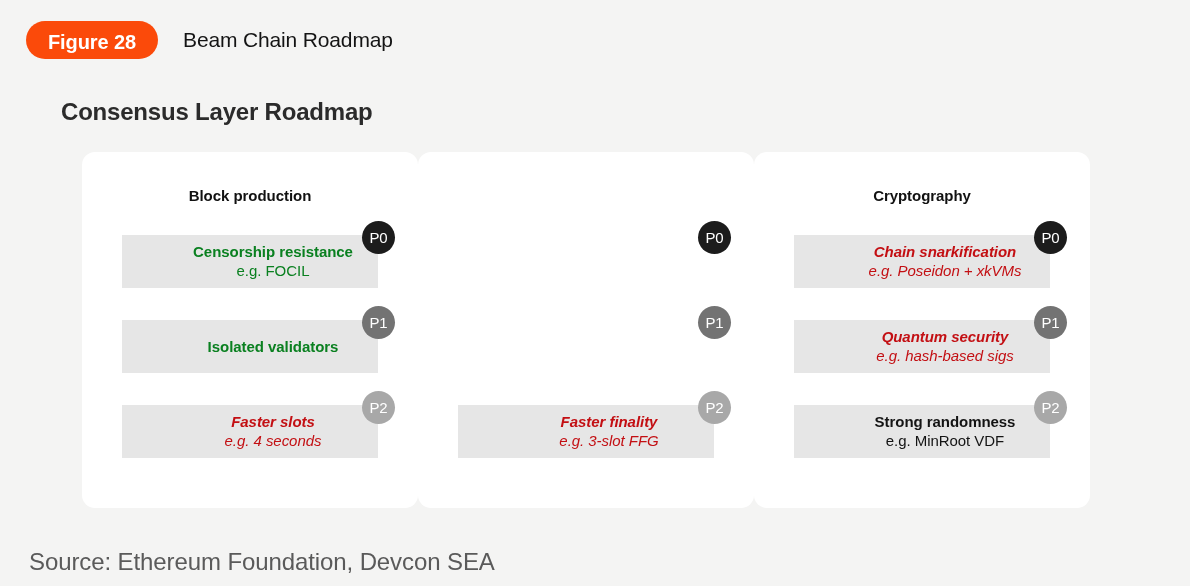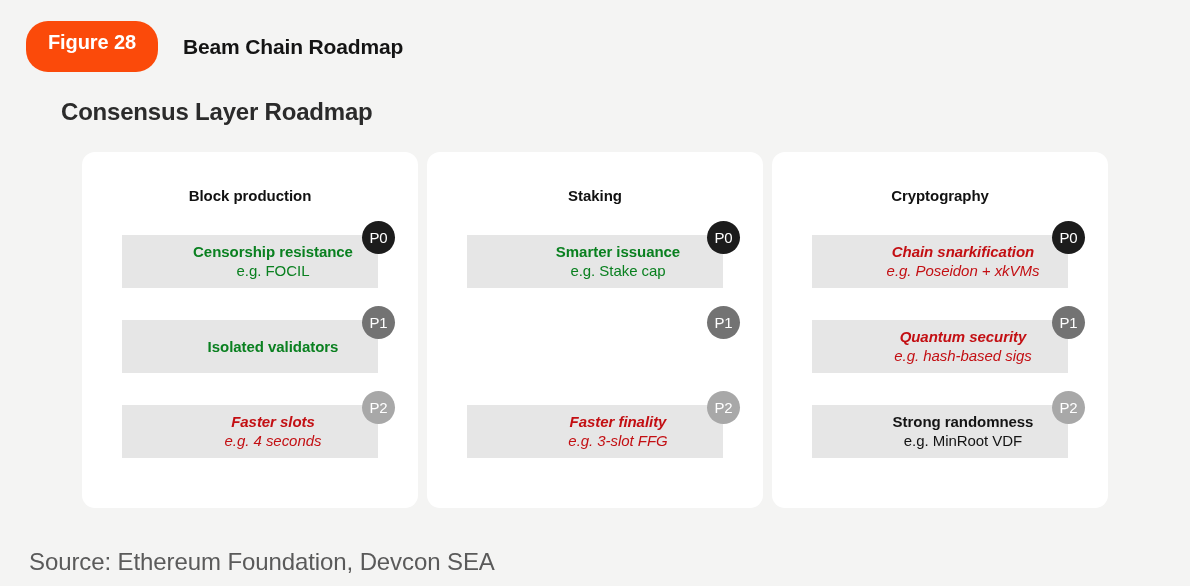--- a/index.html
+++ b/index.html
@@ -26,29 +26,29 @@
     align-items: center;
   }
 
   .figure-pill {
     background: #fb4a0a;
     color: #ffffff;
     font-size: 20px;
     font-weight: bold;
     letter-spacing: -0.1px;
     border-radius: 22px;
-    padding: 10px 22px 19px 22px;
+    padding: 10px 22px 6px 22px;
     line-height: 22px;
     white-space: nowrap;
   }
 
   .figure-title {
     margin-left: 25px;
     font-size: 21px;
-    font-weight: bold;
+    font-weight: normal;
     color: #141414;
     letter-spacing: -0.15px;
     white-space: nowrap;
   }
 
   
   .subtitle {
     position: absolute;
     left: 61px;
     top: 98px;
@@ -59,21 +59,21 @@
   }
 
   
   .columns {
     position: absolute;
     left: 82px;
     top: 152px;
     width: 1026px;
     height: 356px;
     display: flex;
-    justify-content: space-between;
+    justify-content: flex-start;
   }
 
   .card {
     width: 336px;
     height: 356px;
     background: #ffffff;
     border-radius: 13px;
     position: relative;
   }
 
@@ -205,27 +205,22 @@
         <div class="row">
           <div class="bar tone-red">
             <div class="bar-title">Faster slots</div>
             <div class="bar-sub">e.g. 4 seconds</div>
           </div>
           <div class="badge p2">P2</div>
         </div>
       </div>
     </div>
     <div class="card">
-      <div class="card-title">Staking</div>
       <div class="rows">
         <div class="row">
-          <div class="bar tone-green">
-            <div class="bar-title">Smarter issuance</div>
-            <div class="bar-sub">e.g. Stake cap</div>
-          </div>
           <div class="badge p0">P0</div>
         </div>
         <div class="row">
           <div class="badge p1">P1</div>
         </div>
         <div class="row">
           <div class="bar tone-red">
             <div class="bar-title">Faster finality</div>
             <div class="bar-sub">e.g. 3-slot FFG</div>
           </div>

